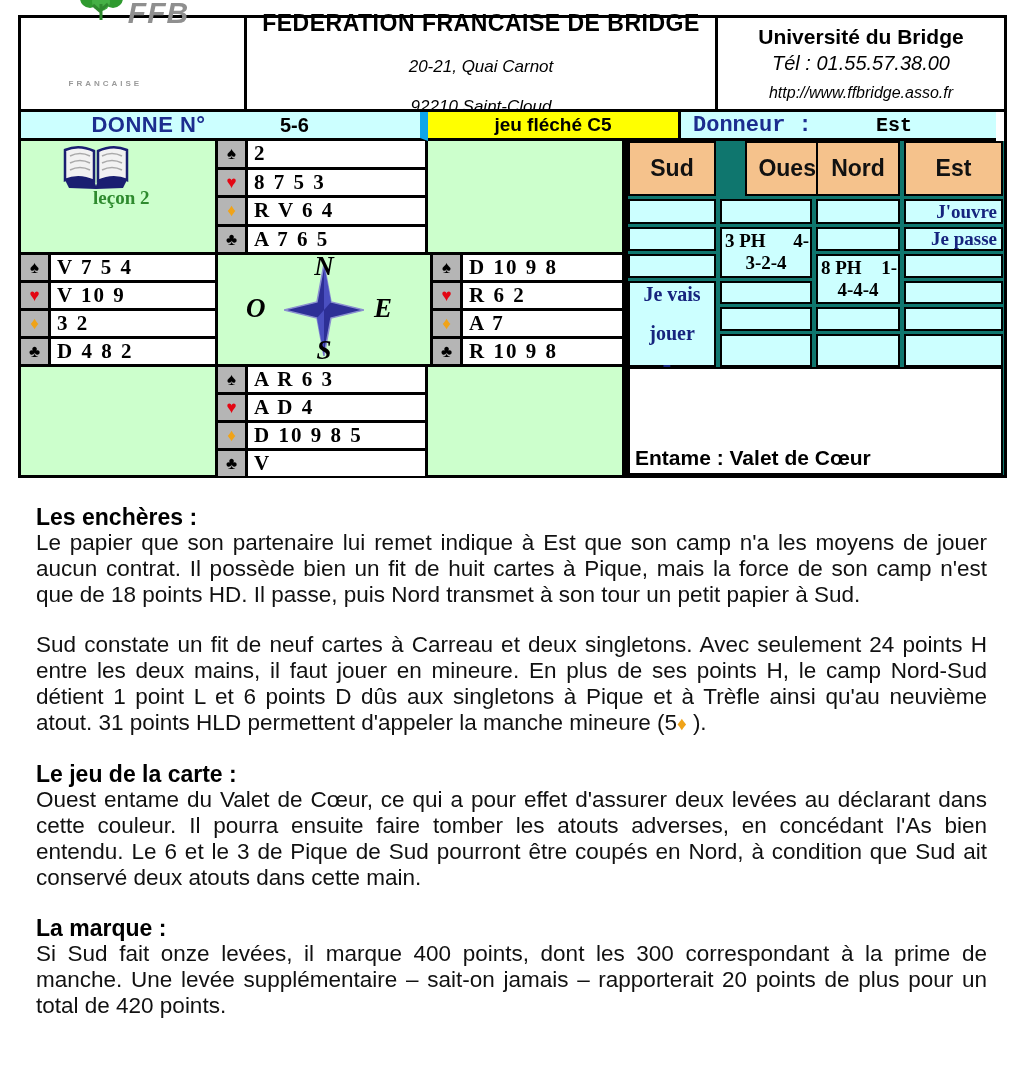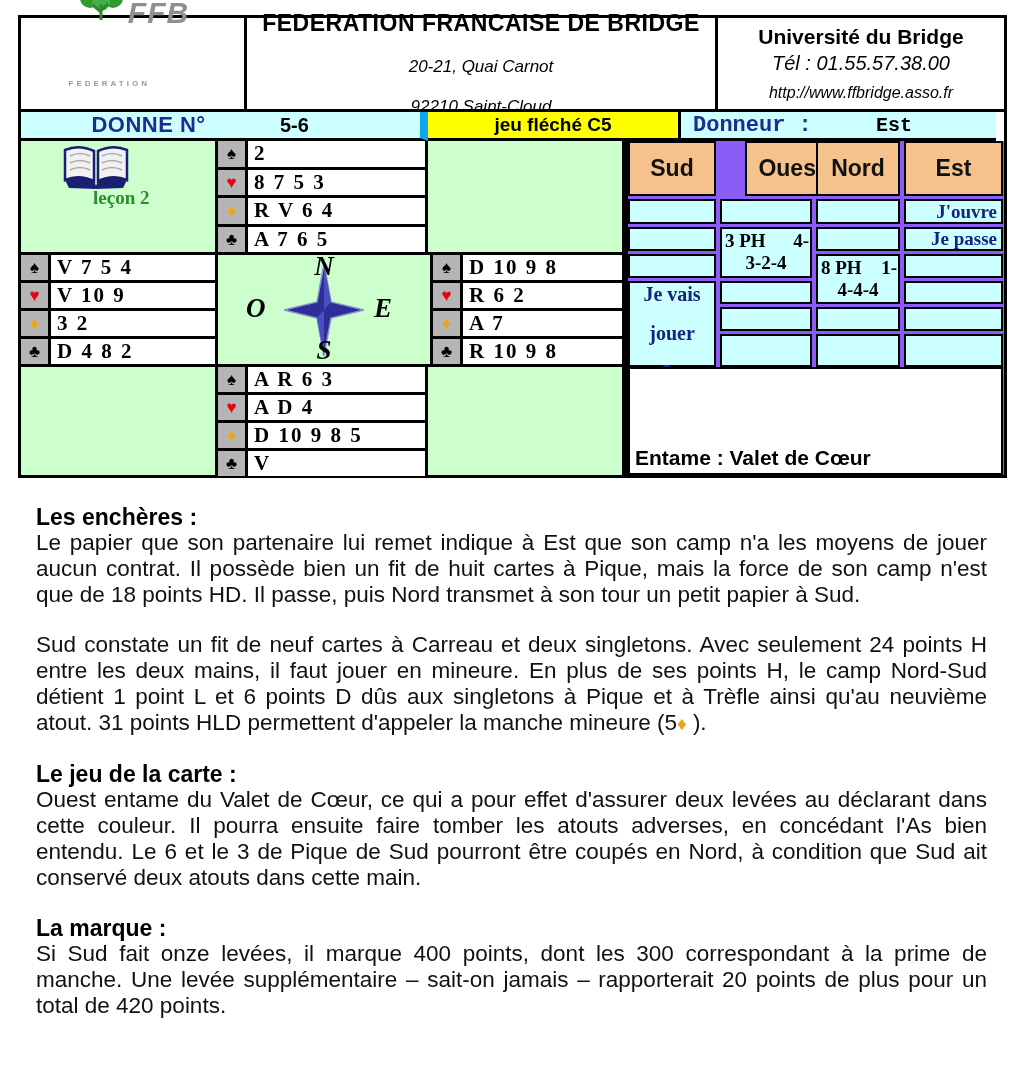--- a/index.html
+++ b/index.html
@@ -57,21 +57,21 @@
   #sgl{left:0;top:349px;width:194px;height:108px;}
   #south-table{left:194px;top:349px;width:213px;height:108px;border-left:3px solid #000;border-right:3px solid #000;}
   #sgr{left:407px;top:349px;width:197px;height:108px;border-right:3px solid #000;}
   .lesson-label{position:absolute;left:72px;top:46px;font-family:"Liberation Serif",serif;
                 font-weight:bold;font-size:19px;color:#2e8b2e;}
   .book-icon{position:absolute;left:36px;top:3px;}
   
   .cp-letter{position:absolute;font-family:"Liberation Serif",serif;font-style:italic;
              font-weight:bold;font-size:27px;line-height:1;}
   
-  #bidding{left:604px;top:123px;width:379px;height:334px;border-left:3px solid #000;background:#8b5cf6;}
+  #bidding{left:604px;top:123px;width:379px;height:334px;border-left:3px solid #000;background:#0f766e;}
   .bcell{position:absolute;border:2px solid #000;box-sizing:border-box;background:#ccffff;}
   .bhead{background:#f5c28c;display:flex;align-items:center;justify-content:center;
          font-weight:bold;font-size:23px;color:#111;}
   .bid-navy{font-family:"Liberation Serif",serif;font-weight:bold;font-size:19px;color:#16247e;
             display:flex;align-items:center;justify-content:flex-end;padding-right:4px;}
   .bid-black{font-family:"Liberation Serif",serif;font-weight:bold;font-size:19px;color:#000;overflow:hidden;}
   .bid-line1{display:flex;justify-content:space-between;padding:1px 1px 0 3px;}
   .bid-line2{text-align:center;}
   #speech-cell{display:flex;flex-direction:column;align-items:center;justify-content:space-evenly;
                font-family:"Liberation Serif",serif;font-weight:bold;font-size:20px;color:#16247e;gap:16px;}
@@ -95,21 +95,21 @@
       <svg width="52" height="52" viewBox="0 0 52 52">
         <circle cx="26" cy="15" r="12" fill="#3aa63a"></circle>
         <circle cx="14" cy="24" r="10" fill="#2f9a2f"></circle>
         <circle cx="37" cy="24" r="10" fill="#2f9a2f"></circle>
         <circle cx="25" cy="28" r="9" fill="#45b045"></circle>
         <path d="M25 30 L25 46 M25 38 L17 31 M25 36 L32 30" stroke="#2f8a2f" stroke-width="3" fill="none"></path>
       </svg>
       <span class="ffb-big">FFB</span>
     </div>
     <div class="logo-bar"></div>
-    <div class="logo-cap">FEDERATION</div>
+    <div class="logo-cap">FRANCAISE</div>
     <div class="logo-cap">FRANÇAISE</div>
     <div class="logo-cap">DE BRIDGE</div>
   </div>
 
   <div id="title-cell" class="abs hcell">
     <div class="fed-title">FEDERATION FRANCAISE DE BRIDGE</div>
     <div class="fed-addr">20-21, Quai Carnot</div>
     <div class="fed-addr">92210 Saint-Cloud</div>
   </div>
 

